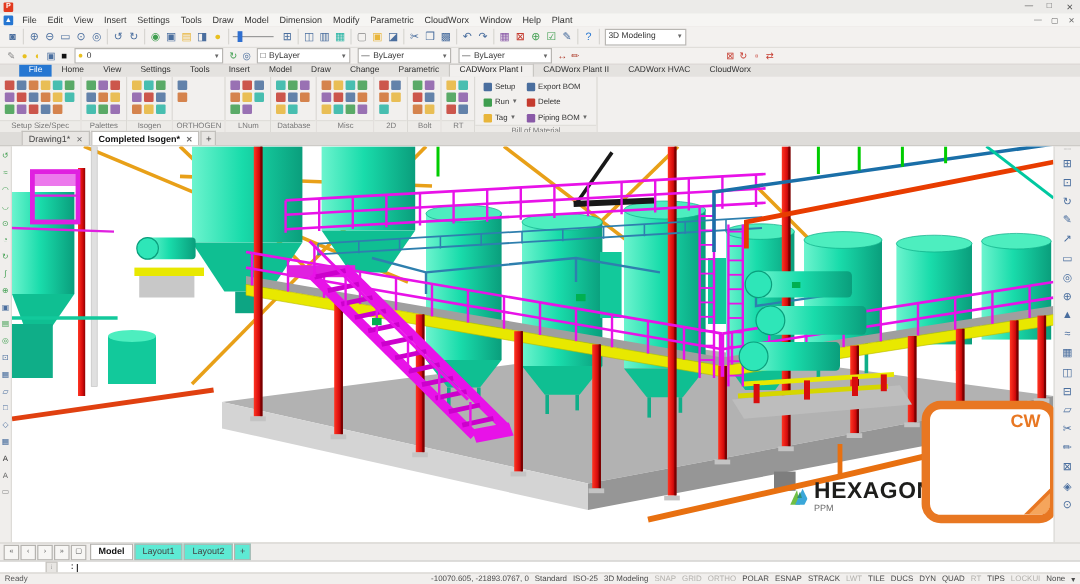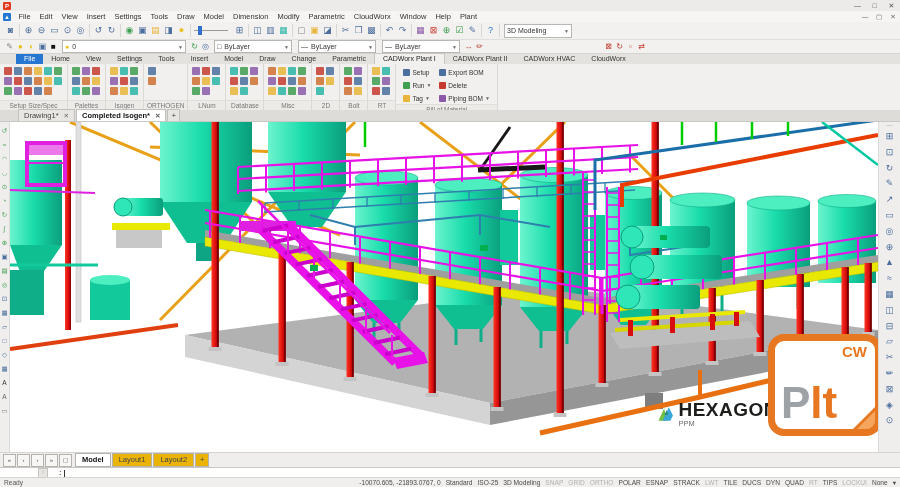--- a/index.html
+++ b/index.html
@@ -85,21 +85,21 @@
     border-radius:16px;overflow:hidden;}
   #plt-cw{position:absolute;top:2px;right:8px;color:#e87722;font-weight:bold;font-size:15px;}
   #plt-word{position:absolute;bottom:4px;left:6px;font-size:44px;font-weight:bold;line-height:1;}
   #plt-p{color:#9da2a6;} #plt-lt{color:#e87722;}
   #plt-fold{position:absolute;bottom:0;right:0;}
   
   #layoutbar{left:0;top:452px;width:900px;height:15px;background:#f0eeec;border-top:1px solid #d6d4d0;
     display:flex;align-items:center;padding-left:3px;box-sizing:border-box;font-size:7.5px;}
   .nav-btn{width:11px;height:11px;border:1px solid #b5b3af;background:#f7f6f4;text-align:center;
     line-height:10px;font-size:6px;color:#555;margin-right:1px;}
-  .ltab{padding:0 6px;height:12px;line-height:12px;border:1px solid #b5b3af;background:#eab308;color:#444;margin-right:1px;}
+  .ltab{padding:0 6px;height:12px;line-height:12px;border:1px solid #b5b3af;background:#5eead4;color:#444;margin-right:1px;}
   .ltab.active{background:#fff;font-weight:bold;color:#111;}
   
   #cmdline{left:0;top:467px;width:900px;height:10px;background:#fff;border-top:1px solid #c9c7c3;
     display:flex;align-items:center;font-family:"Liberation Mono",monospace;font-size:7.5px;color:#333;}
   #cmd-gutter{width:8px;height:8px;margin-left:38px;background:#e8e6e3;border:1px solid #c5c3bf;
     font-size:5px;line-height:8px;text-align:center;color:#777;}
   #cmd-prompt{margin-left:10px;}
   #cmd-caret{width:1px;height:7px;background:#333;margin-left:1px;}
   
   #statusbar{left:0;top:477px;width:900px;height:10px;background:#f1efed;border-top:1px solid #d6d4d0;
@@ -788,21 +788,20 @@
       <polygon points="12,16 17,6 20,16" fill="#2a8f7a"></polygon>
     </svg>
     <div id="hexagon-text">
       <div id="hexagon-name">HEXAGON</div>
       <div id="hexagon-sub">PPM</div>
     </div>
   </div>
 
   <div id="plt-badge" class="abs">
     <span id="plt-cw">CW</span>
-    <span id="plt-word"><span id="plt-p">P</span><span id="plt-lt">lt</span></span>
     <svg id="plt-fold" width="22" height="22">
       <polygon points="0,22 22,0 22,22" fill="#e87722"></polygon>
       <polygon points="4,22 22,4 22,22" fill="#f5a55c"></polygon>
     </svg>
   </div>
 </div>
 
 <div id="rightstrip" class="abs">
   <span class="grip">┄┄</span>
   <span id="rstrip-icons" style="display:flex;flex-direction:column;align-items:center;">

